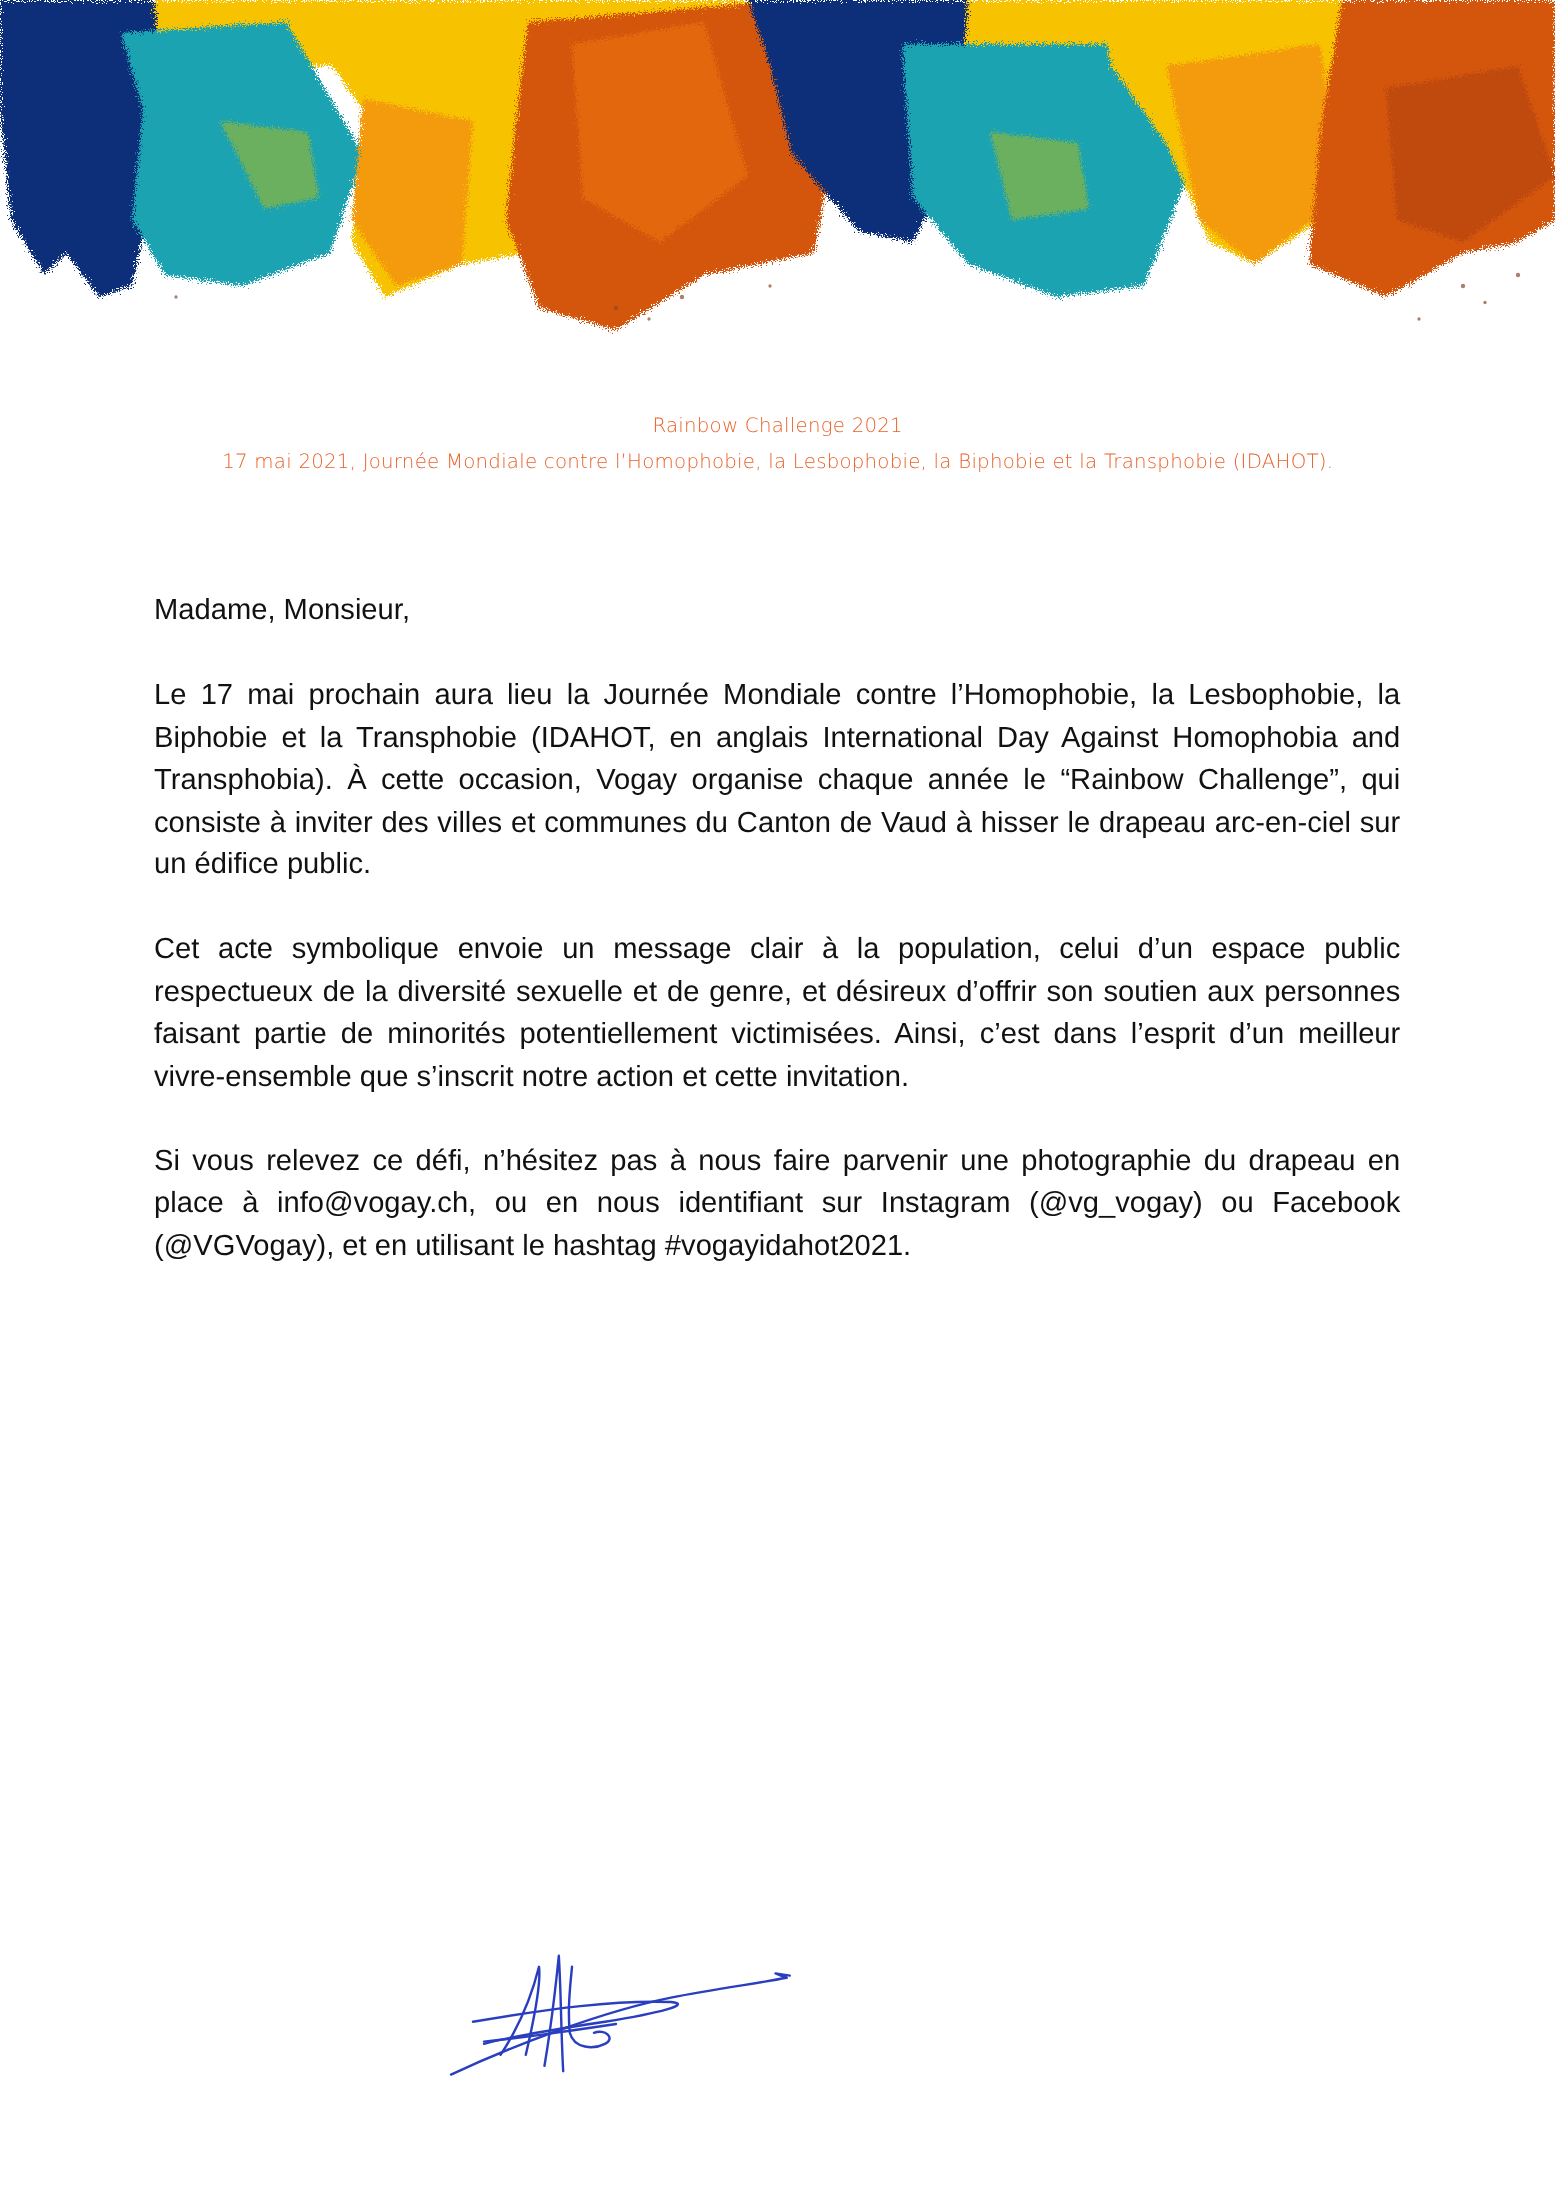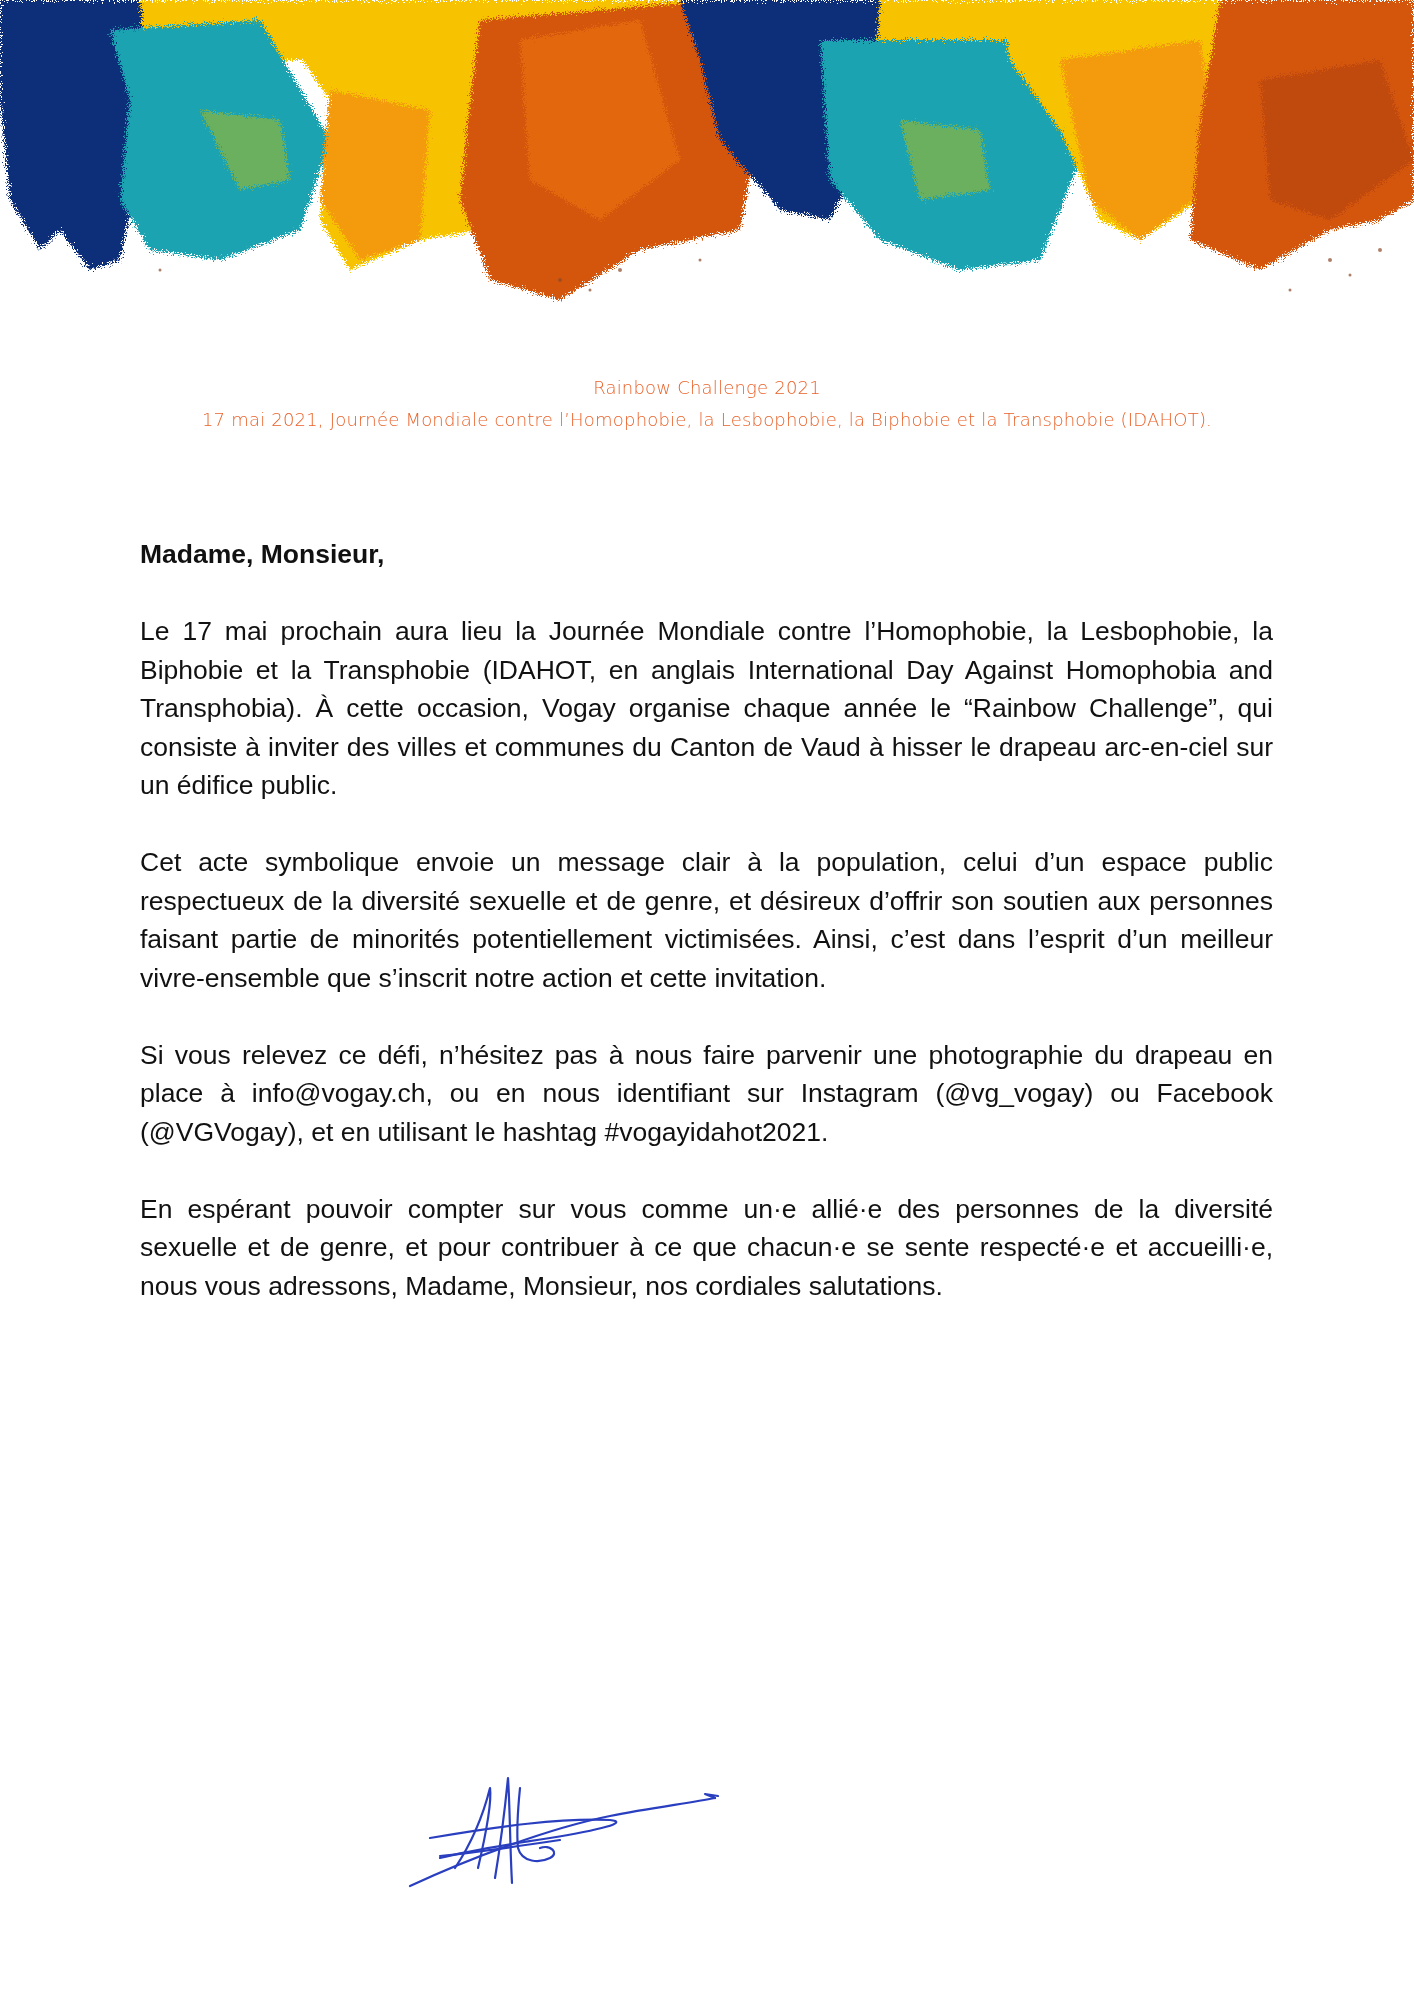--- a/index.html
+++ b/index.html
@@ -2,21 +2,21 @@
 <html><head>
 <meta charset="utf-8">
 <style>
   html, body { margin: 0; padding: 0; background: #ffffff; }
   body { width: 1414px; height: 2000px; position: relative; overflow: hidden; font-family: "Liberation Sans", sans-serif; }
   .banner { position: absolute; left: 0; top: 0; width: 1414px; height: 320px; }
   .title-block { position: absolute; top: 372px; left: 140px; width: 1134px; text-align: center; color: #e9622a; font-family: "DejaVu Sans", sans-serif; font-weight: 200; font-size: 18px; line-height: 32px; letter-spacing: 0.2px; }
   .title-block div { font-weight: 300; }
   .body-text { position: absolute; left: 140px; top: 535px; width: 1133px; color: #111111; font-family: "Liberation Sans", sans-serif; font-size: 26.5px; line-height: 38.5px; text-align: justify; }
   .body-text p { margin: 0 0 38.5px 0; }
-  .greeting { margin-bottom: 38.5px !important; font-weight: bold; }
+  .greeting { margin-bottom: 38.5px !important; }
   .signature { position: absolute; left: 400px; top: 1768px; width: 320px; height: 130px; }
 </style>
 </head>
 <body>
 
 <svg class="banner" viewBox="0 0 1414 320" preserveAspectRatio="none">
   <defs>
     <filter id="rough" x="-10%" y="-10%" width="120%" height="120%">
       <feTurbulence type="fractalNoise" baseFrequency="0.9" numOctaves="2" seed="3" result="n"></feTurbulence>
       <feDisplacementMap in="SourceGraphic" in2="n" scale="14" xChannelSelector="R" yChannelSelector="G"></feDisplacementMap>
@@ -65,21 +65,20 @@
 <div class="title-block">
   <div>Rainbow Challenge 2021</div>
   <div>17 mai 2021, Journée Mondiale contre l’Homophobie, la Lesbophobie, la Biphobie et la Transphobie (IDAHOT).</div>
 </div>
 
 <div class="body-text">
   <p class="greeting">Madame, Monsieur,</p>
   <p>Le 17 mai prochain aura lieu la Journée Mondiale contre l’Homophobie, la Lesbophobie, la Biphobie et la Transphobie (IDAHOT, en anglais International Day Against Homophobia and Transphobia). À cette occasion, Vogay organise chaque année le “Rainbow Challenge”, qui consiste à inviter des villes et communes du Canton de Vaud à hisser le drapeau arc-en-ciel sur un édifice public.</p>
   <p>Cet acte symbolique envoie un message clair à la population, celui d’un espace public respectueux de la diversité sexuelle et de genre, et désireux d’offrir son soutien aux personnes faisant partie de minorités potentiellement victimisées. Ainsi, c’est dans l’esprit d’un meilleur vivre-ensemble que s’inscrit notre action et cette invitation.</p>
   <p>Si vous relevez ce défi, n’hésitez pas à nous faire parvenir une photographie du drapeau en place à info@vogay.ch, ou en nous identifiant sur Instagram (@vg_vogay) ou Facebook (@VGVogay), et en utilisant le hashtag #vogayidahot2021.</p>
-  <p>En espérant pouvoir compter sur vous comme un·e allié·e des personnes de la diversité sexuelle et de genre, et pour contribuer à ce que chacun·e se sente respecté·e et accueilli·e, nous vous adressons, Madame, Monsieur, nos cordiales salutations.</p>
 </div>
 
 <svg class="signature" viewBox="0 0 320 130">
   <g fill="none" stroke="#2a3fbf" stroke-width="2.2" stroke-linecap="round" stroke-linejoin="round">
     <path d="M10 118 C70 90 150 60 210 48 C250 40 290 35 315 30"></path>
     <path d="M315 30 L305 26 L318 28"></path>
     <path d="M30 70 C100 58 160 50 210 52 C230 54 200 62 150 70 C110 76 70 82 40 90"></path>
     <path d="M55 100 C75 70 85 40 90 20 C92 35 85 70 78 100"></path>
     <path d="M95 110 C100 80 105 40 108 10 C110 40 110 80 112 115"></path>
     <path d="M120 20 C118 40 116 60 118 80 C122 95 140 95 150 90 C160 85 150 76 140 80"></path>

